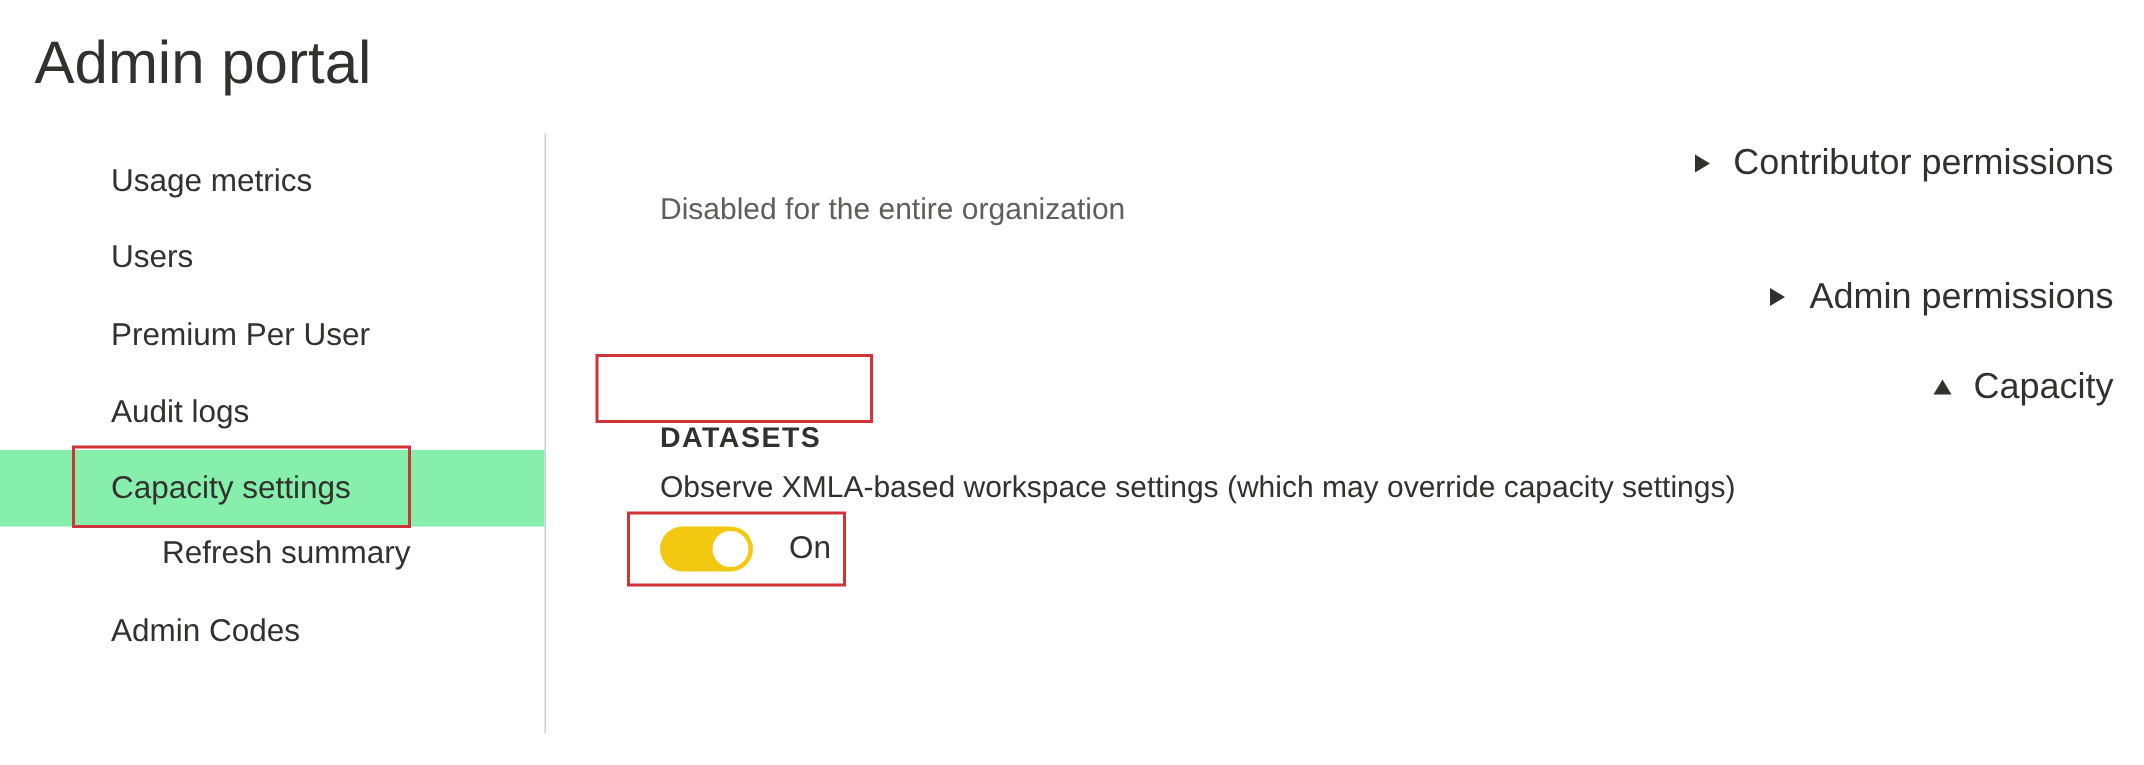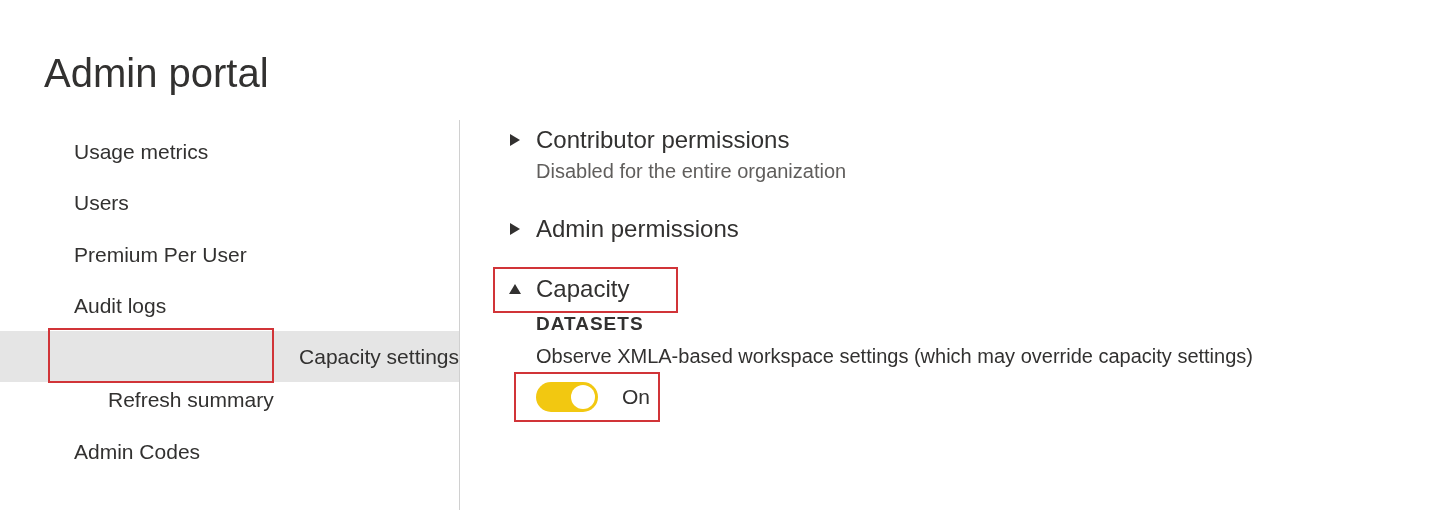--- a/index.html
+++ b/index.html
@@ -8,62 +8,61 @@
       background: #fff;
       color: #323130;
       width: 1429px;
       height: 510px;
       overflow: hidden;
     }
     .page-title {
       font-size: 40px;
       font-weight: 300;
       color: #323130;
-      padding: 20px 0 24px 44px;
-      margin-top: 31px;
+      padding: 20px 0 24px 23px;
     }
     .content-wrap {
       display: flex;
     }
     .sidebar {
-      width: 460px;
+      width: 364px;
       border-right: 1px solid #d0d0d0;
       padding-top: 6px;
       min-height: 400px;
     }
     .sidebar-item {
       font-size: 21px;
       color: #323130;
       padding: 12px 0 12px 74px;
       cursor: pointer;
       line-height: 1.3;
     }
     .sidebar-item.selected {
-      background: #e5e5e5;
-      text-align: right;
+      background: #86efac;
     }
     .sidebar-subitem {
       font-size: 21px;
       color: #323130;
       padding: 4px 0 12px 108px;
       cursor: pointer;
       line-height: 1.3;
     }
     .main {
       flex: 1;
       padding: 6px 20px 0 46px;
     }
     .section {
       margin-bottom: 32px;
     }
     .section-header {
       display: flex;
       align-items: center;
       gap: 12px;
       cursor: pointer;
+      justify-content: flex-end;
     }
     .section-title {
       font-size: 24px;
       font-weight: 400;
       color: #323130;
     }
     .section-subtext {
       font-size: 20px;
       color: #605e5c;
       margin-left: 30px;

